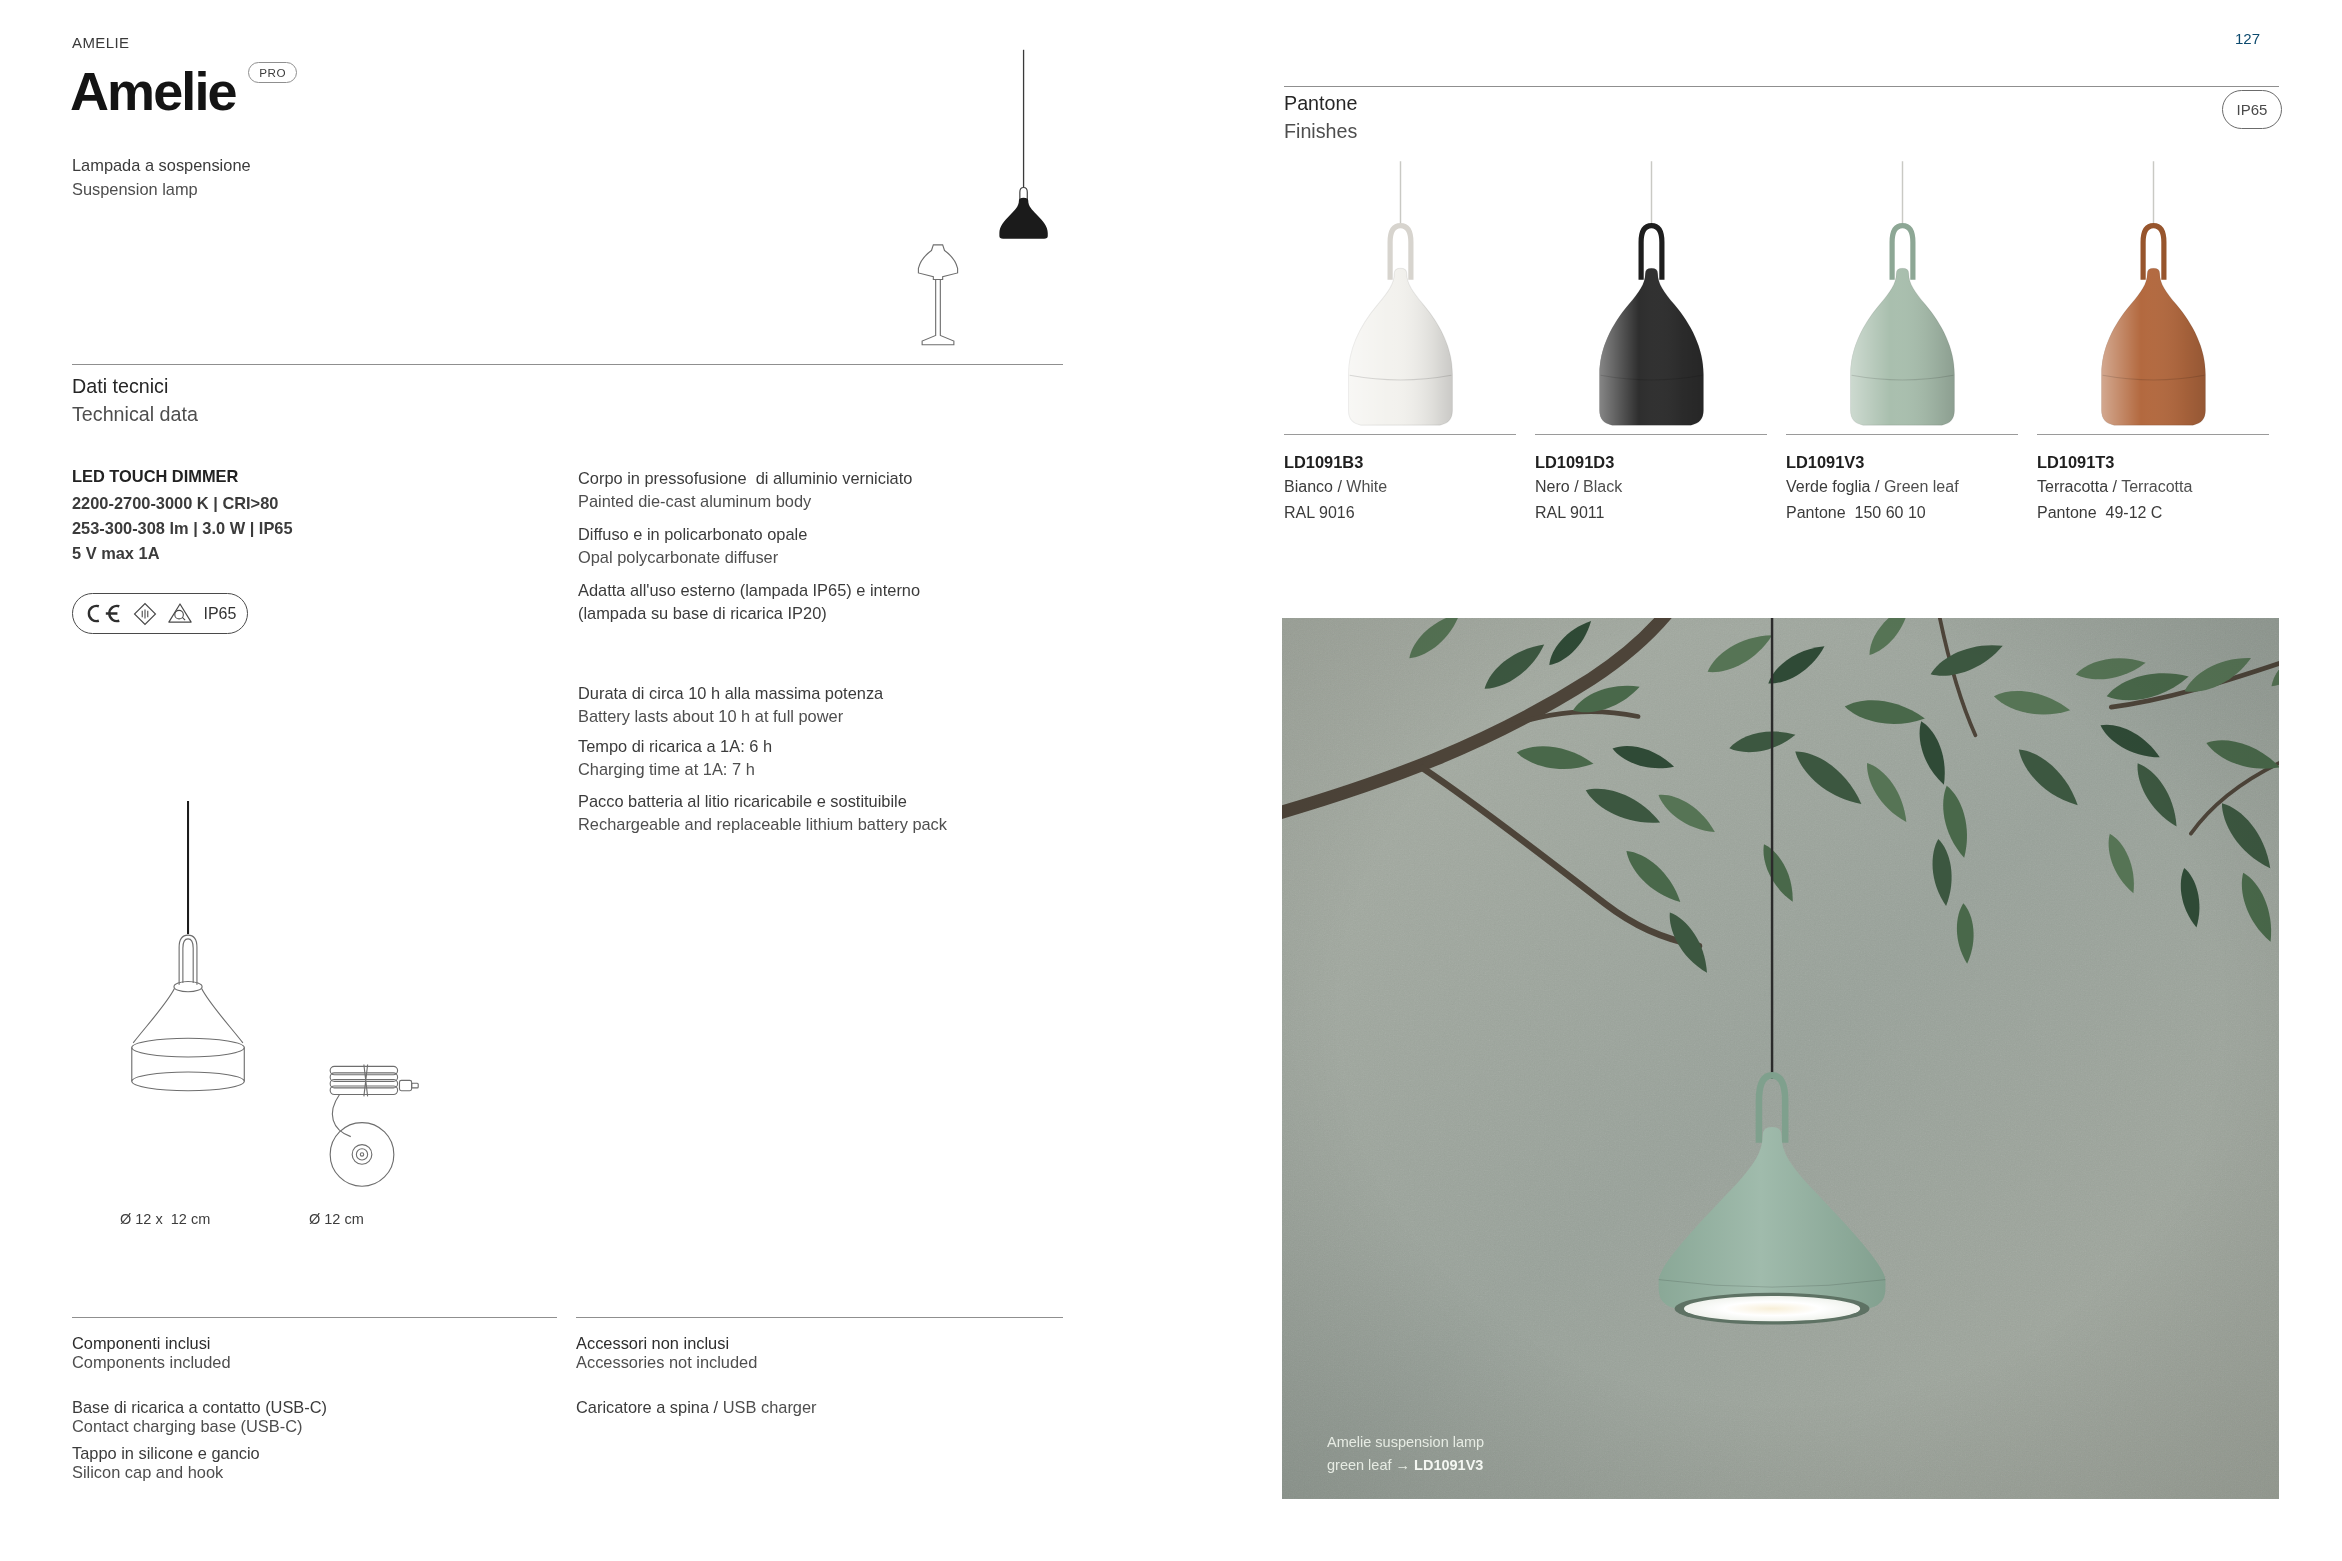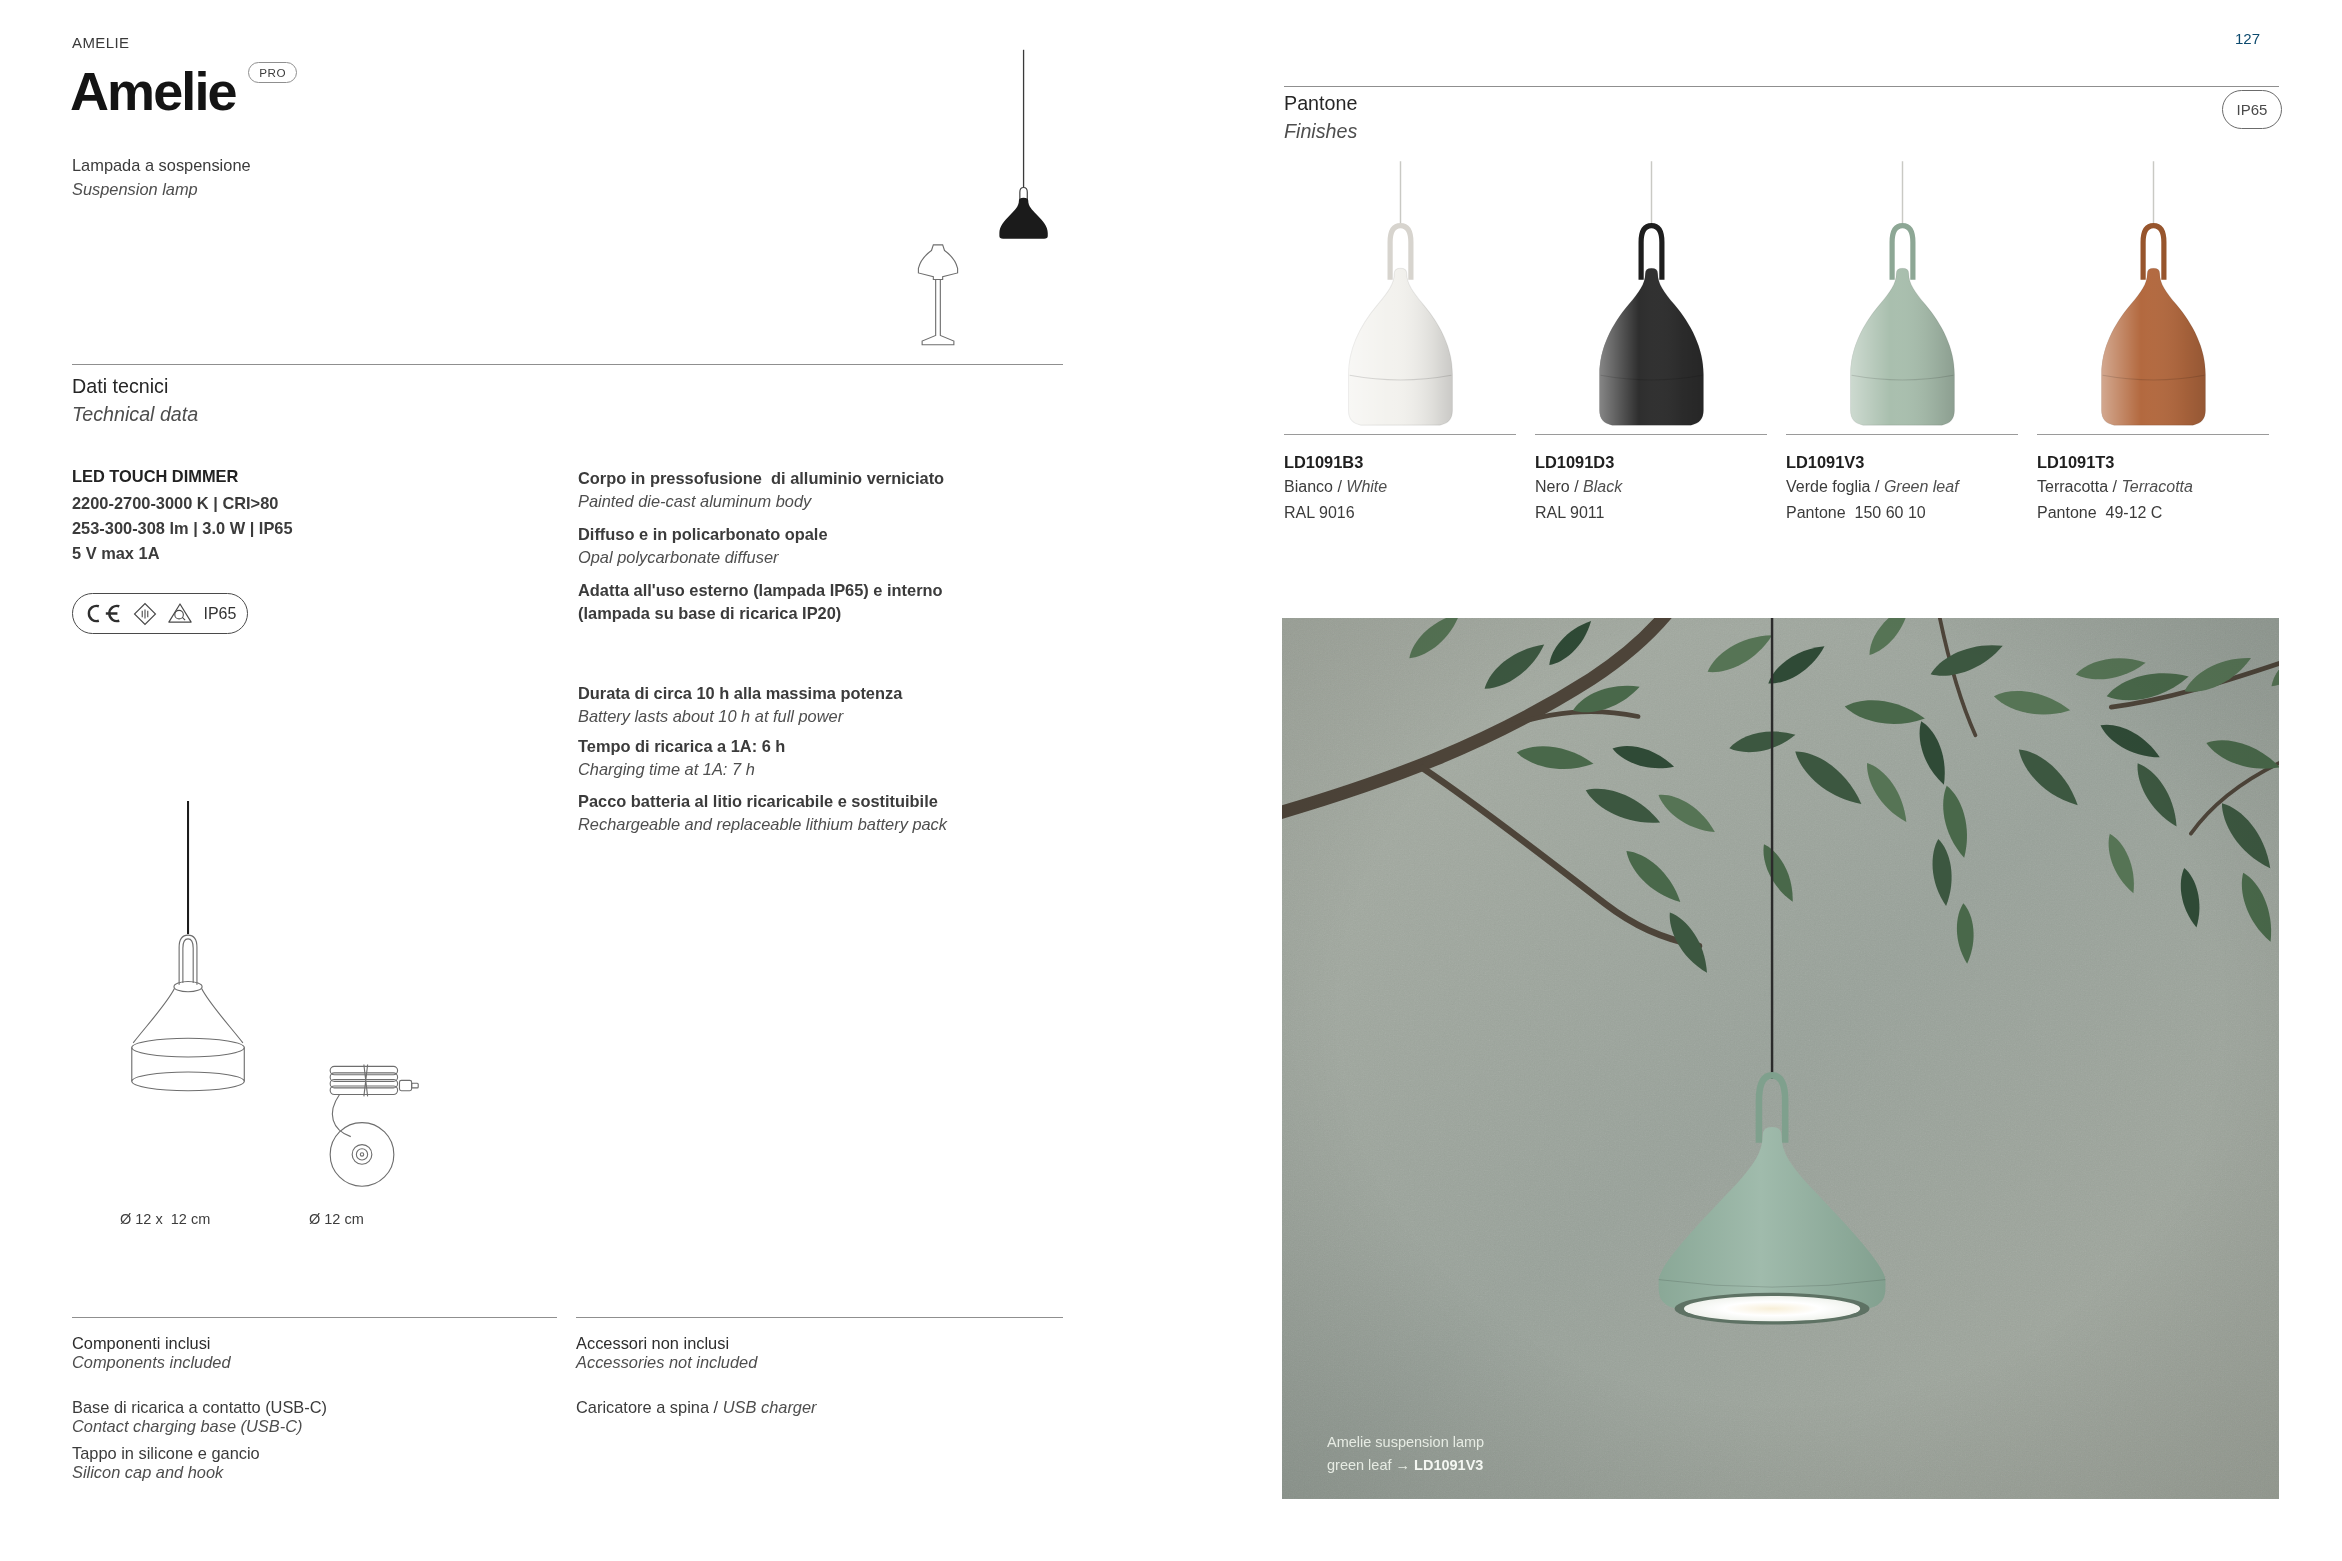--- a/index.html
+++ b/index.html
@@ -3,21 +3,21 @@
 <meta charset="utf-8">
 <style>
   html,body{margin:0;padding:0;}
   body{
     width:2342px;height:1562px;position:relative;background:#ffffff;
     font-family:"Liberation Sans", sans-serif;color:#3e3e3e;overflow:hidden;
   }
   .abs{position:absolute;}
   .rule{position:absolute;height:0.9px;background:#8f8f8f;}
   .it{font-style:normal;color:#3b3b3b;}
-  .en{font-style:italic;color:#4e4e4e;}
+  .en{color:#4e4e4e;}
   .prewrap{white-space:pre-wrap;}
 
   
   #section-label{left:72px;top:34px;font-size:15px;letter-spacing:0.4px;color:#3a3a3a;}
   #page-number{left:2235px;top:30px;font-size:15px;color:#0c4a6e;}
   #title-wrap{left:70px;top:64px;width:394px;height:122px;}
   #product-title{font-size:54px;font-weight:700;letter-spacing:-1.9px;color:#141414;margin:0;line-height:1;}
   #pro-badge{position:absolute;left:178px;top:-1.9px;border:1.2px solid #8f8f8f;border-radius:13px;
     padding:2.8px 10.3px;font-size:11.7px;color:#3c3c3c;letter-spacing:0.5px;background:#fff;}
   #subtitle-it{left:72px;top:156px;font-size:16.4px;}
@@ -25,21 +25,21 @@
 
   
   #tech-heading-it{left:72px;top:375px;font-size:19.7px;color:#262626;}
   #tech-heading-en{left:72px;top:403px;font-size:19.7px;}
   #led-heading{left:72px;top:467px;font-size:16.4px;font-weight:700;color:#222;}
   .spec-line{left:72px;font-size:16.4px;color:#3b3b3b;font-weight:bold;}
   #cert-pill{left:72px;top:593px;width:174px;height:39px;border:1.5px solid #4a4a4a;border-radius:20.6px;
     display:flex;align-items:center;justify-content:center;gap:10.3px;}
   #cert-ip{font-size:16px;color:#333;}
   .feature{position:absolute;left:578px;width:487px;font-size:16.4px;line-height:23.4px;}
-  .feature .it{display:block;font-weight:bold;}
+  .feature .it{display:block;}
   .feature .en{display:block;}
 
   
   .blk-heading-it{font-size:16.4px;color:#2d2d2d;}
   .blk-heading-en{font-size:16.4px;}
   .blk-line-it{font-size:16.4px;color:#3b3b3b;}
   .blk-line-en{font-size:16.4px;}
   .dim-label{position:absolute;font-size:14.5px;color:#3d3d3d;text-align:left;}
 
   

